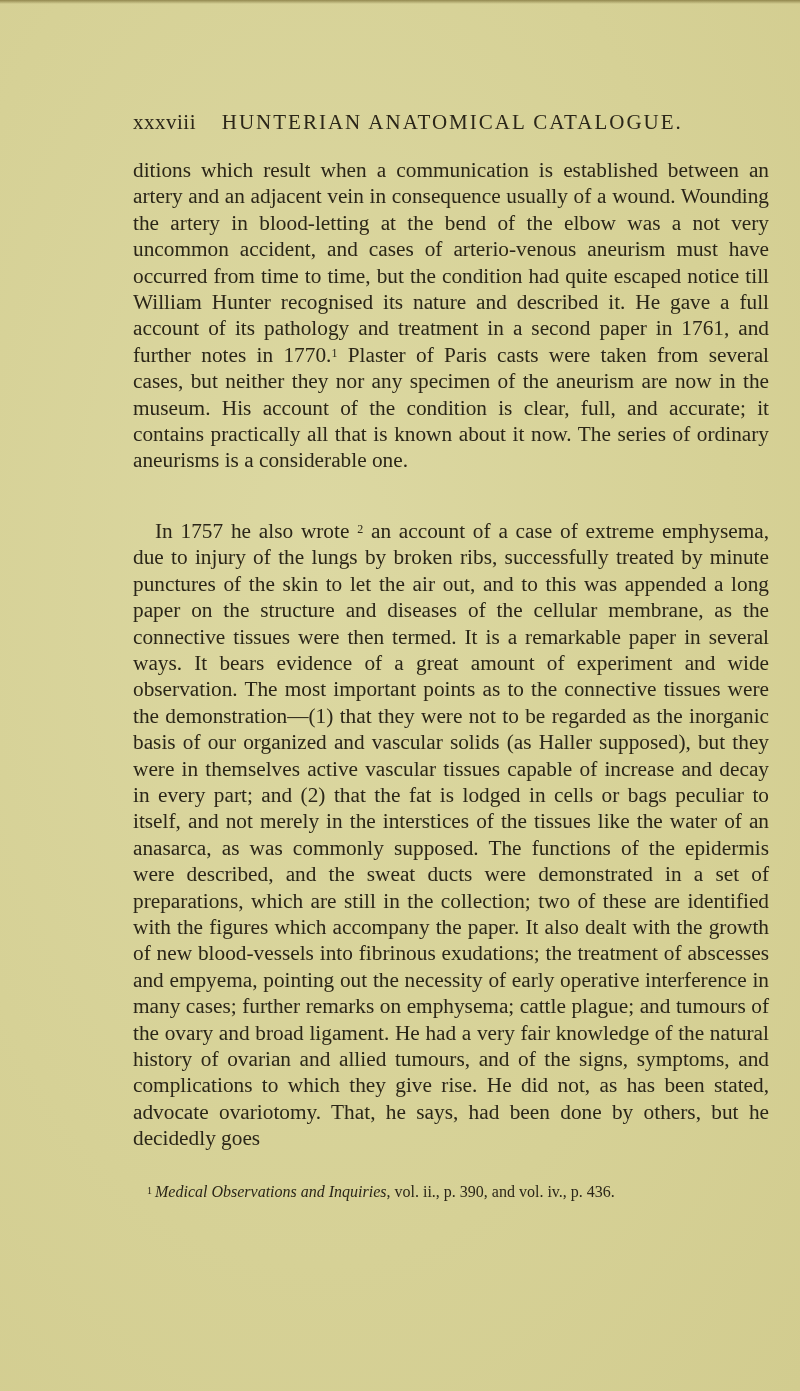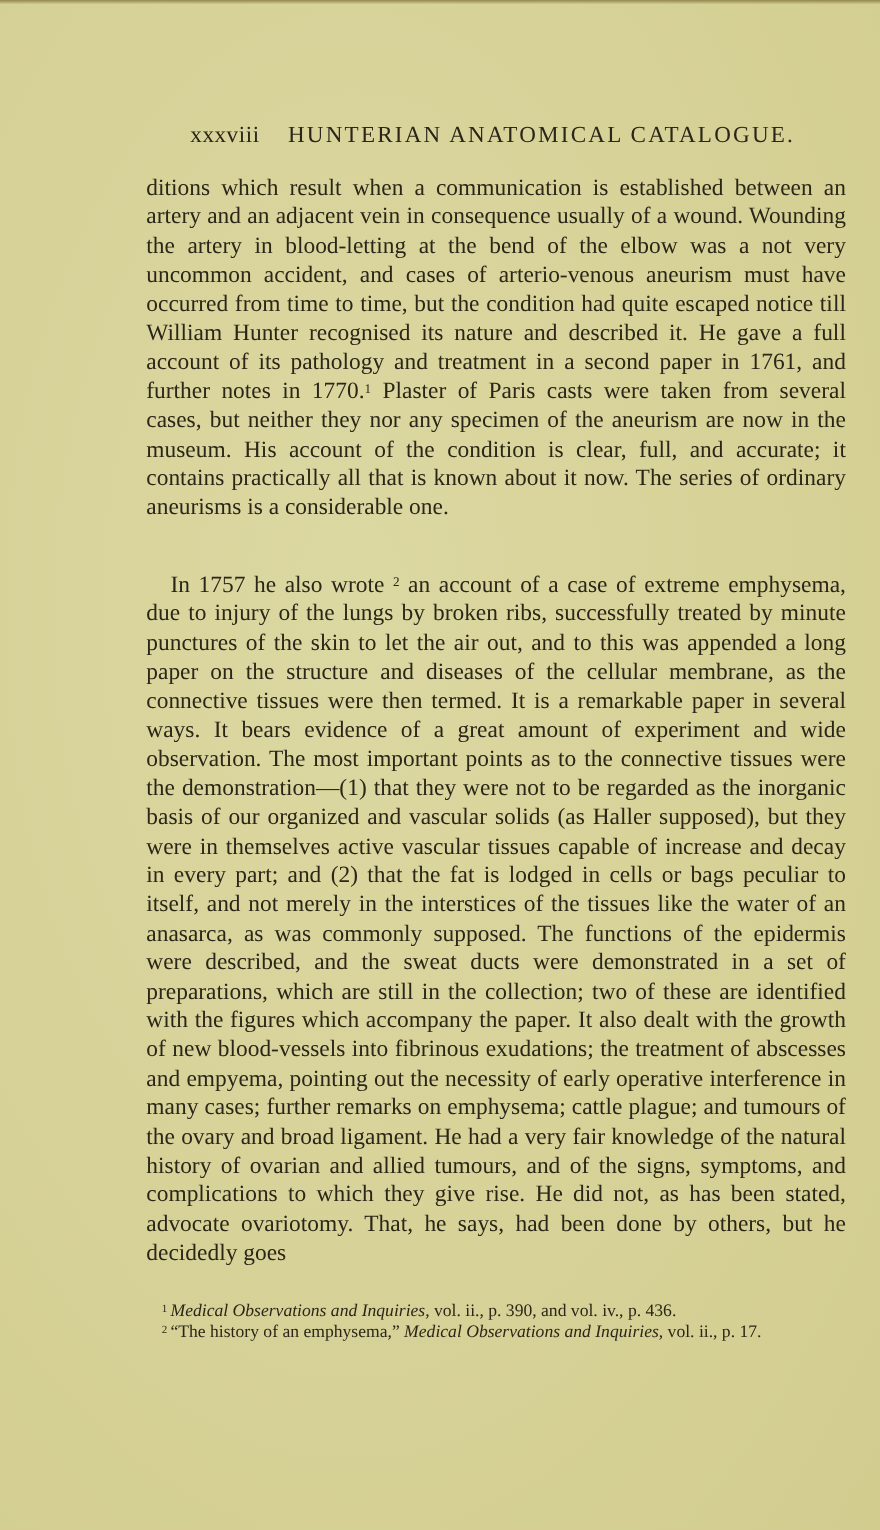--- a/index.html
+++ b/index.html
@@ -27,21 +27,20 @@
       position: absolute;
       left: 133px;
       top: 110px;
       font-size: 21px;
       letter-spacing: 0.5px;
       white-space: nowrap;
     }
     .running-head .folio {
       font-style: normal;
       margin-right: 20px;
-      margin-left: 40px;
     }
     .running-head .title {
       letter-spacing: 2px;
     }
     .body-text {
       position: absolute;
       left: 133px;
       top: 157px;
       width: 636px;
       font-size: 21.3px;
@@ -93,16 +92,15 @@
     <span class="title">HUNTERIAN ANATOMICAL CATALOGUE.</span>
   </div>
 
   <div class="body-text">
     <p><span>ditions which result when a communication is established between an artery and an adjacent vein in consequence usually of a wound. Wounding the artery in blood-letting at the bend of the elbow was a not very uncommon accident, and cases of arterio-venous aneurism must have occurred from time to time, but the condition had quite escaped notice till William Hunter recognised its nature and described it. He gave a full account of its pathology and treatment in a second paper in 1761, and further notes in 1770.</span><sup class="ref">1</sup><span> Plaster of Paris casts were taken from several cases, but neither they nor any specimen of the aneurism are now in the museum. His account of the condition is clear, full, and accurate; it contains practically all that is known about it now. The series of ordinary aneurisms is a considerable one.</span></p>
     <p class="indent"><span>In 1757 he also wrote </span><sup class="ref">2</sup><span> an account of a case of extreme emphysema, due to injury of the lungs by broken ribs, successfully treated by minute punctures of the skin to let the air out, and to this was appended a long paper on the structure and diseases of the cellular membrane, as the connective tissues were then termed. It is a remarkable paper in several ways. It bears evidence of a great amount of experiment and wide observation. The most important points as to the connective tissues were the demonstration—(1) that they were not to be regarded as the inorganic basis of our organized and vascular solids (as Haller supposed), but they were in themselves active vascular tissues capable of increase and decay in every part; and (2) that the fat is lodged in cells or bags peculiar to itself, and not merely in the interstices of the tissues like the water of an anasarca, as was commonly supposed. The functions of the epidermis were described, and the sweat ducts were demonstrated in a set of preparations, which are still in the collection; two of these are identified with the figures which accompany the paper. It also dealt with the growth of new blood-vessels into fibrinous exudations; the treatment of abscesses and empyema, pointing out the necessity of early operative interference in many cases; further remarks on emphysema; cattle plague; and tumours of the ovary and broad ligament. He had a very fair knowledge of the natural history of ovarian and allied tumours, and of the signs, symptoms, and complications to which they give rise. He did not, as has been stated, advocate ovariotomy. That, he says, had been done by others, but he decidedly goes</span></p>
   </div>
 
   <div class="footnotes">
     <p><sup>1</sup><i>Medical Observations and Inquiries</i><span>, vol. ii., p. 390, and vol. iv., p. 436.</span></p>
-    <p><sup>2</sup><span>“The history of an emphysema,” </span><i>Medical Observations and Inquiries</i><span>, vol. ii., p. 17.</span></p>
   </div>
 
 </div>
 
 </body></html>

